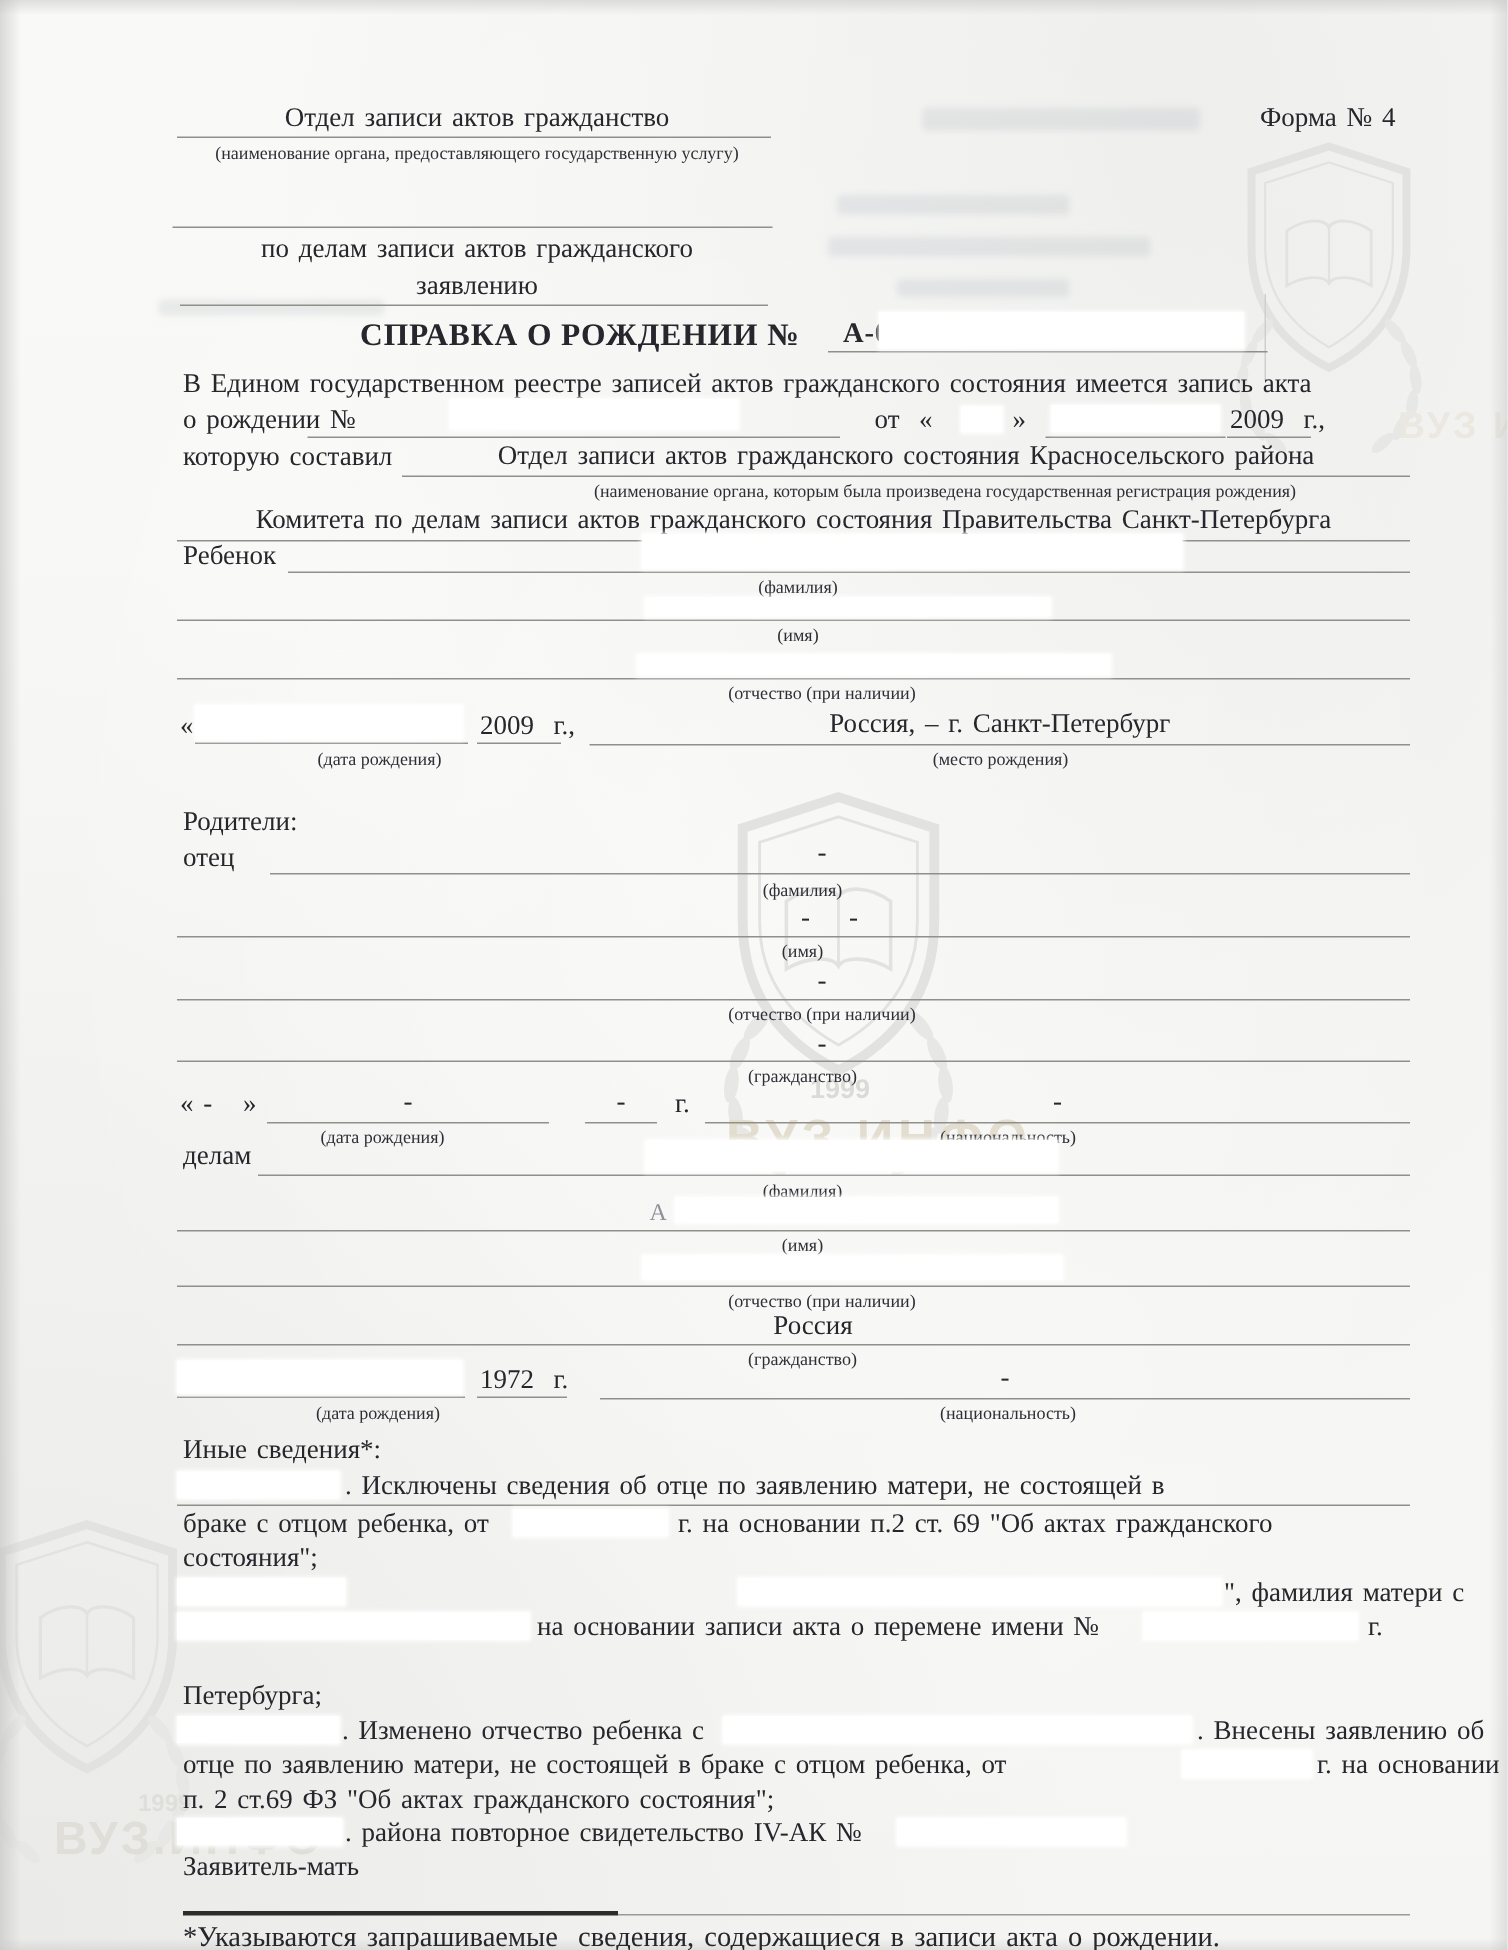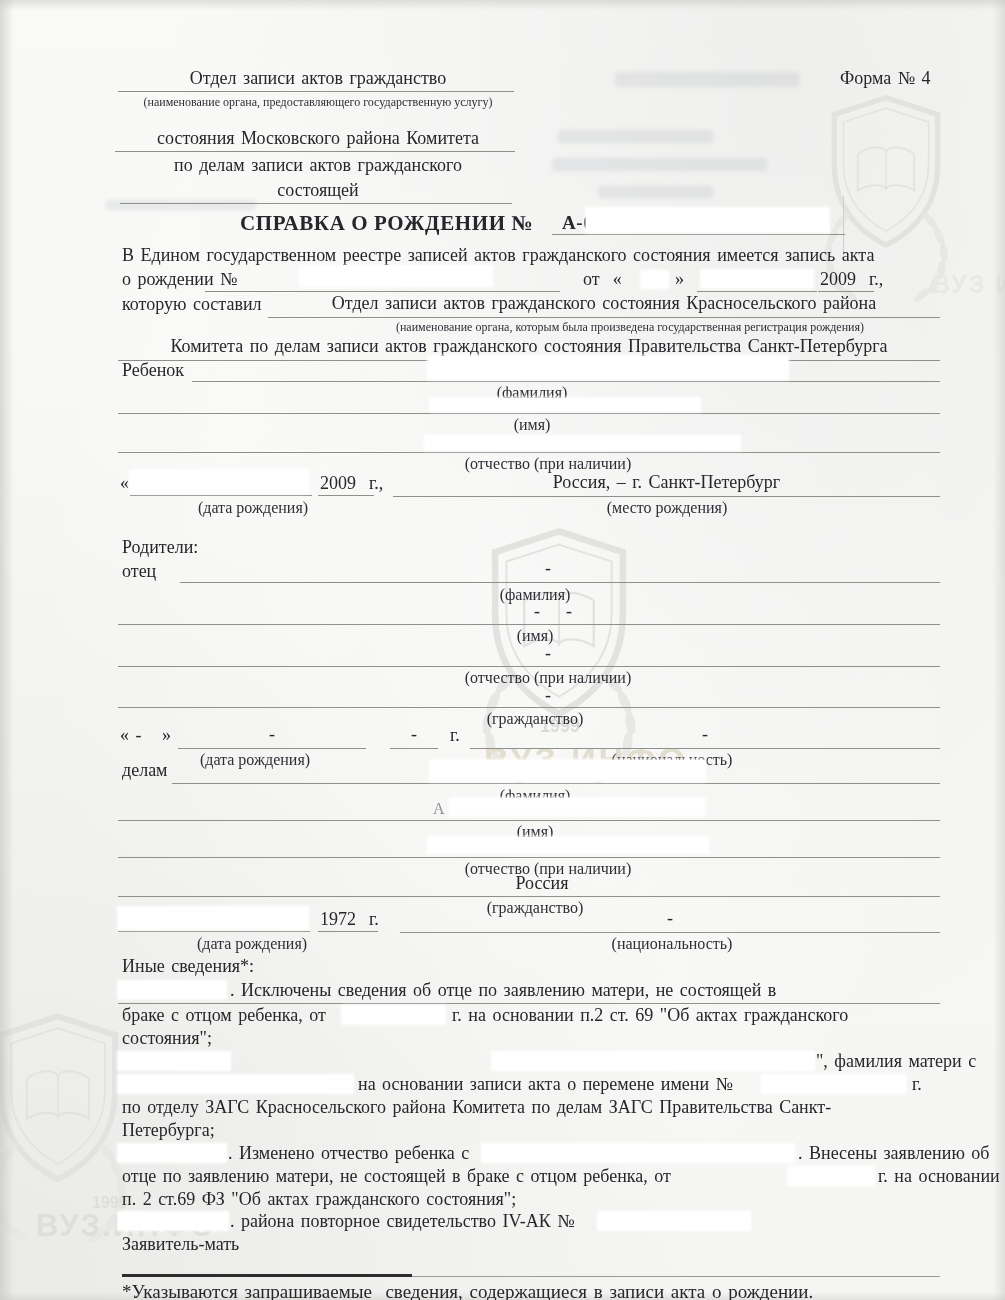--- a/index.html
+++ b/index.html
@@ -5,21 +5,21 @@
   html,body{margin:0;padding:0;background:#e8e8e6;}
   .page{position:relative;width:1005px;height:1300px;overflow:hidden;
     font-family:"Liberation Serif", serif;color:#26262c;
     background:
       radial-gradient(ellipse at 78% 6%, rgba(214,216,214,.30), transparent 55%),
       radial-gradient(ellipse at 2% 98%, rgba(206,206,203,.28), transparent 50%),
       radial-gradient(ellipse at 50% 45%, rgba(255,255,255,.6), transparent 70%),
       linear-gradient(#f9f9f7,#f5f5f3);}
   .t{position:absolute;font-size:18px;line-height:1.2;white-space:pre;word-spacing:2px;}
   .c{transform:translateX(-50%);}
-  .cap{position:absolute;font-size:16px;white-space:pre;transform:translateX(-50%);color:#2e2e36;}
+  .cap{position:absolute;font-size:12px;white-space:pre;transform:translateX(-50%);color:#2e2e36;}
   .capblock{position:absolute;font-size:12px;text-align:center;color:#2e2e36;line-height:1.3;transform:translateX(-50%);}
   .ln{position:absolute;height:1px;background:#8f8f8c;}
   .lnv{position:absolute;border-bottom:1px solid #8f8f8c;text-align:center;font-size:18px;line-height:1.2;white-space:pre;word-spacing:2px;padding-bottom:2px;}
   .red{position:absolute;background:#ffffff;box-shadow:0 0 3px 1px #ffffff;}
   .smudge{position:absolute;background:rgba(140,152,162,.16);filter:blur(2px);border-radius:3px;}
   .wm{position:absolute;}
   .wmtext{position:absolute;font-family:Liberation Sans, sans-serif;font-weight:bold;white-space:pre;}
   .edge{position:absolute;}
   .title{position:absolute;font-weight:bold;font-size:21px;letter-spacing:.6px;white-space:pre;}
   .crease{position:absolute;width:1px;background:#cfcfcd;}
@@ -78,24 +78,23 @@
   <div class="crease" style="left:843px;top:196px;height:58px"></div>
   <div class="smudge" style="left:615px;top:72px;width:185px;height:15px"></div>
   <div class="smudge" style="left:558px;top:130px;width:155px;height:13px"></div>
   <div class="smudge" style="left:552px;top:158px;width:215px;height:13px"></div>
   <div class="smudge" style="left:598px;top:186px;width:115px;height:12px"></div>
   <div class="smudge" style="left:106px;top:200px;width:150px;height:10px"></div>
 
   <div class="t c" style="left:318px;top:68px">Отдел записи актов гражданство</div>
   <div class="ln" style="left:118px;top:91px;width:396px"></div>
   <div class="capblock" style="left:318px;top:95px;width:400px">(наименование органа, предоставляющего государственную услугу)</div>
-  <div class="t c" style="left:318px;top:128px">состояния Московского района Комитета</div>
   <div class="ln" style="left:115px;top:151px;width:400px"></div>
   <div class="t c" style="left:318px;top:155px">по делам записи актов гражданского</div>
-  <div class="t c" style="left:318px;top:180px">состоящей</div>
+  <div class="t c" style="left:318px;top:180px">заявлению</div>
   <div class="ln" style="left:120px;top:203px;width:392px"></div>
   <div class="t" style="left:840px;top:68px">Форма № 4</div>
 
   <div class="title" style="left:240px;top:211px">СПРАВКА О РОЖДЕНИИ №</div>
   <div class="title" style="left:562px;top:212px;font-size:19px">А-0</div>
   <div class="ln" style="left:552px;top:234px;width:293px"></div>
   <div class="red" style="left:586px;top:208px;width:243px;height:24px"></div>
 
   <div class="t" style="left:122px;top:245px">В Едином государственном реестре записей актов гражданского состояния имеется запись акта</div>
 
@@ -204,21 +203,20 @@
 
   <div class="red" style="left:118px;top:1052px;width:112px;height:18px"></div>
   <div class="red" style="left:492px;top:1052px;width:322px;height:18px"></div>
   <div class="t" style="left:816px;top:1051px">", фамилия матери с</div>
 
   <div class="red" style="left:118px;top:1075px;width:235px;height:18px"></div>
   <div class="t" style="left:358px;top:1074px">на основании записи акта о перемене имени №</div>
   <div class="red" style="left:762px;top:1075px;width:143px;height:18px"></div>
   <div class="t" style="left:912px;top:1074px">г.</div>
 
-  <div class="t" style="left:122px;top:1097px">по отделу ЗАГС Красносельского района Комитета по делам ЗАГС Правительства Санкт-</div>
   <div class="t" style="left:122px;top:1120px">Петербурга;</div>
 
   <div class="red" style="left:118px;top:1144px;width:108px;height:18px"></div>
   <div class="t" style="left:228px;top:1143px">. Изменено отчество ребенка с</div>
   <div class="red" style="left:482px;top:1144px;width:312px;height:18px"></div>
   <div class="t" style="left:798px;top:1143px">. Внесены заявлению об</div>
 
   <div class="t" style="left:122px;top:1166px">отце по заявлению матери, не состоящей в браке с отцом ребенка, от</div>
   <div class="red" style="left:788px;top:1167px;width:86px;height:18px"></div>
   <div class="t" style="left:878px;top:1166px">г. на основании</div>

